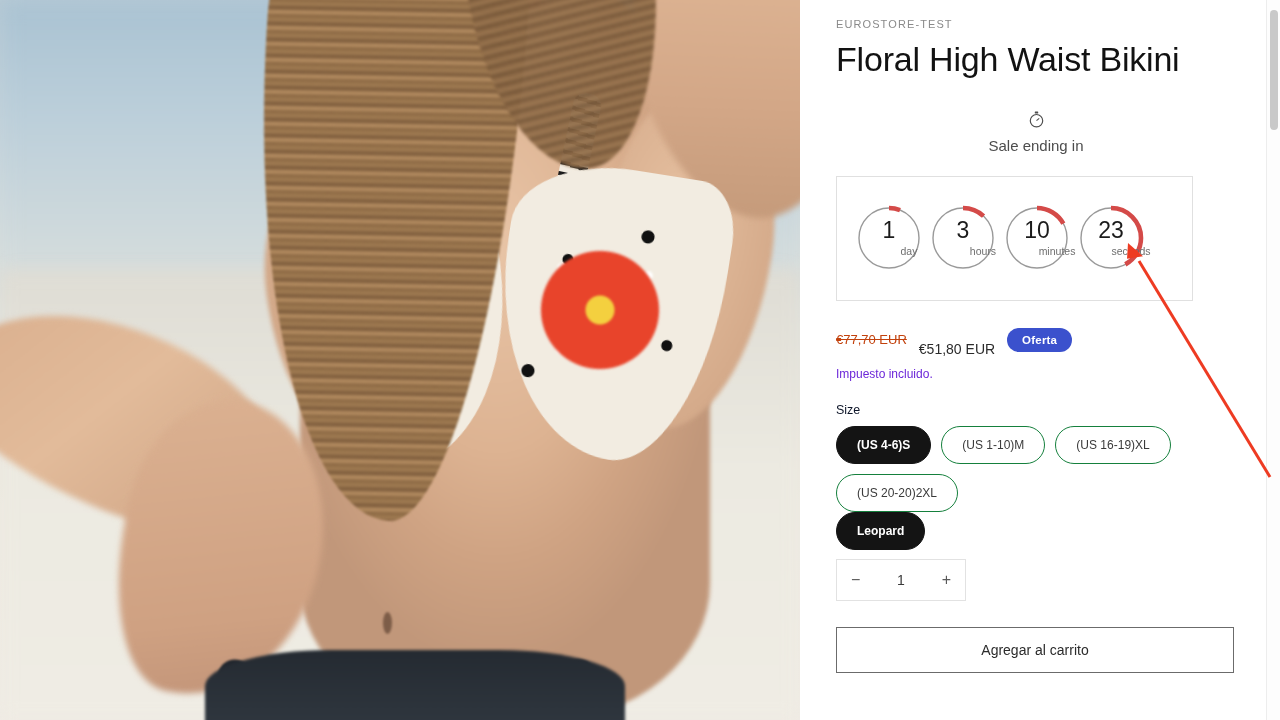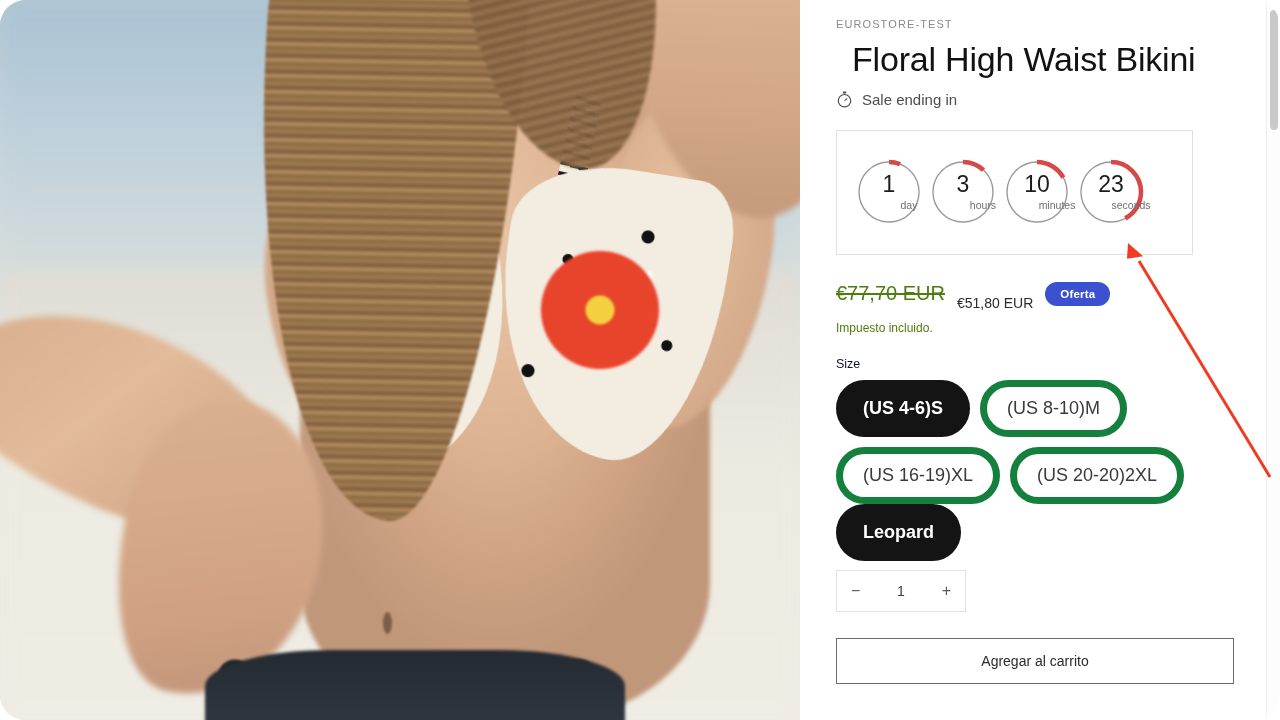--- a/index.html
+++ b/index.html
@@ -4,21 +4,21 @@
 <style>
   * { box-sizing: border-box; }
   html, body {
     margin: 0; padding: 0;
     width: 1280px; height: 720px;
     overflow: hidden;
     background: #ffffff;
     font-family: "Liberation Sans", sans-serif;
   }
 
-  #page { position: relative; width: 1280px; height: 720px; overflow: hidden; border-radius: 26px; }
+  #page { position: relative; width: 1280px; height: 720px; overflow: hidden; }
 
   
   .gallery {
     position: absolute; left: 0; top: 0; width: 800px; height: 720px;
     overflow: hidden; background: #cfd8dc;
   }
   .photo {
     position: absolute; inset: 0;
     background:
       linear-gradient(to bottom,
@@ -182,24 +182,24 @@
   .info {
     position: absolute; left: 800px; top: 0; width: 472px; height: 720px;
     background: #ffffff; padding: 10px 36px 0 36px;
   }
   .vendor {
     font-size: 11px; letter-spacing: 1.1px; color: #8a8a8a;
     text-transform: uppercase; margin: 8px 0 0 0;
   }
   .title {
     font-size: 34px; font-weight: 400; color: #121212;
-    margin: 10px 0 0 16px; line-height: 1.14; letter-spacing: -.2px;
+    margin: 10px 0 0 0; line-height: 1.14; letter-spacing: -.2px;
   }
   .sale-row {
-    display: flex; align-items: center; gap: 9px; margin-top: 12px;
+    display: flex; align-items: center; gap: 9px; margin-top: 32px; flex-direction: column;
   }
   .sale-label { font-size: 15px; color: #4d4d4d; }
   .stopwatch { width: 17px; height: 17px; display: block; }
 
   .timer-box {
     margin-top: 22px; width: 357px; height: 125px;
     border: 1px solid #e0e0e0; background: #fff;
     display: flex; align-items: center; justify-content: flex-start;
     padding-left: 18px; gap: 6px;
   }
@@ -212,34 +212,34 @@
     position: relative; font-size: 23px; color: #1b1b1b; line-height: 1; font-weight: 400;
   }
   .timer-unit-label {
     position: relative; font-size: 10.5px; color: #6e6e6e; margin-top: 3px; margin-left: 40px;
   }
 
   .price-row {
     display: flex; align-items: center; gap: 12px; margin-top: 22px;
   }
   .price-old {
-    font-size: 20px; color: #4d7c0f; text-decoration: line-through;
+    font-size: 13px; color: #c2410c; text-decoration: line-through;
   }
   .price-new { font-size: 14px; color: #2b2b2b; margin-top: 18px; }
   .badge {
     background: #3b51cd; color: #fff; font-size: 11.5px; font-weight: bold;
     border-radius: 999px; padding: 6px 15px; letter-spacing: .2px;
   }
-  .tax-note { font-size: 12px; color: #4d7c0f; margin-top: 10px; }
+  .tax-note { font-size: 12px; color: #6d28d9; margin-top: 10px; }
 
   .opt-label { font-size: 12.5px; color: #0f172a; margin-top: 22px; margin-bottom: 9px; }
   .opt-row { display: flex; flex-wrap: wrap; gap: 10px; width: 400px; }
   .pill {
-    border: 7px solid #15803d; border-radius: 999px; background: #fff;
-    font-size: 18px; color: #3a3a3a; padding: 11px 20px; white-space: nowrap;
+    border: 1px solid #15803d; border-radius: 999px; background: #fff;
+    font-size: 12px; color: #3a3a3a; padding: 11px 20px; white-space: nowrap;
     cursor: pointer;
   }
   .pill.sel {
     background: #141414; color: #ffffff; border-color: #141414; font-weight: bold;
   }
 
   .qty-box {
     margin-top: 9px; width: 130px; height: 42px;
     border: 1px solid #e2e2e2; background: #fff;
     display: flex; align-items: center; justify-content: space-between;
@@ -354,21 +354,21 @@
     <div class="price-row">
       <span class="price-old">€77,70 EUR</span>
       <span class="price-new">€51,80 EUR</span>
       <span class="badge">Oferta</span>
     </div>
     <div class="tax-note">Impuesto incluido.</div>
 
     <div class="opt-label">Size</div>
     <div class="opt-row" id="size-row">
         <div class="pill sel">(US 4-6)S</div>
-        <div class="pill">(US 8-10)M</div>
+        <div class="pill">(US 1-10)M</div>
         <div class="pill">(US 16-19)XL</div>
         <div class="pill">(US 20-20)2XL</div>
       </div>
 
     <div class="opt-row" id="color-row">
         <div class="pill sel">Leopard</div>
       </div>
 
     <div class="qty-box">
       <span class="qty-btn">−</span>

